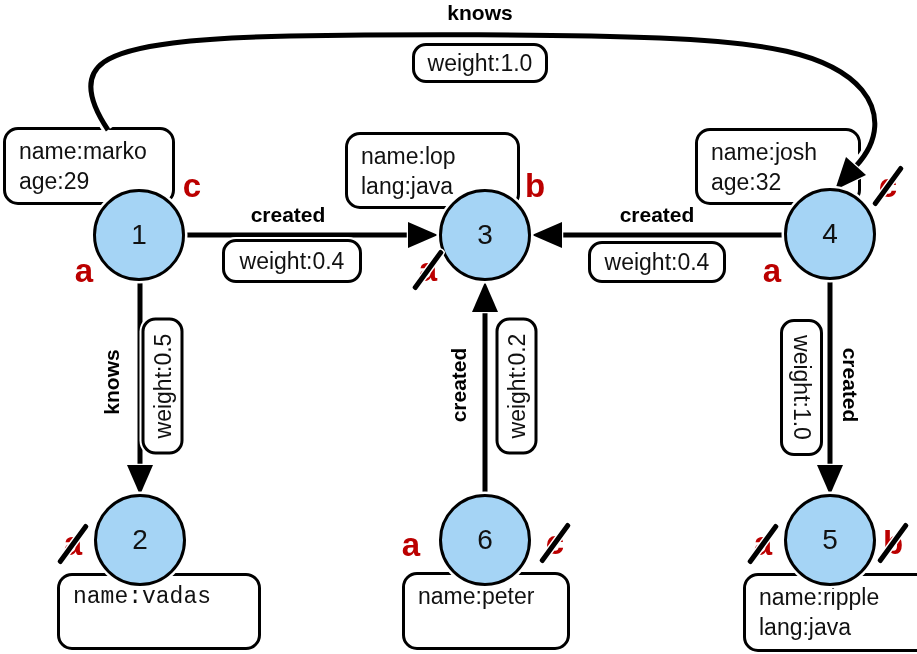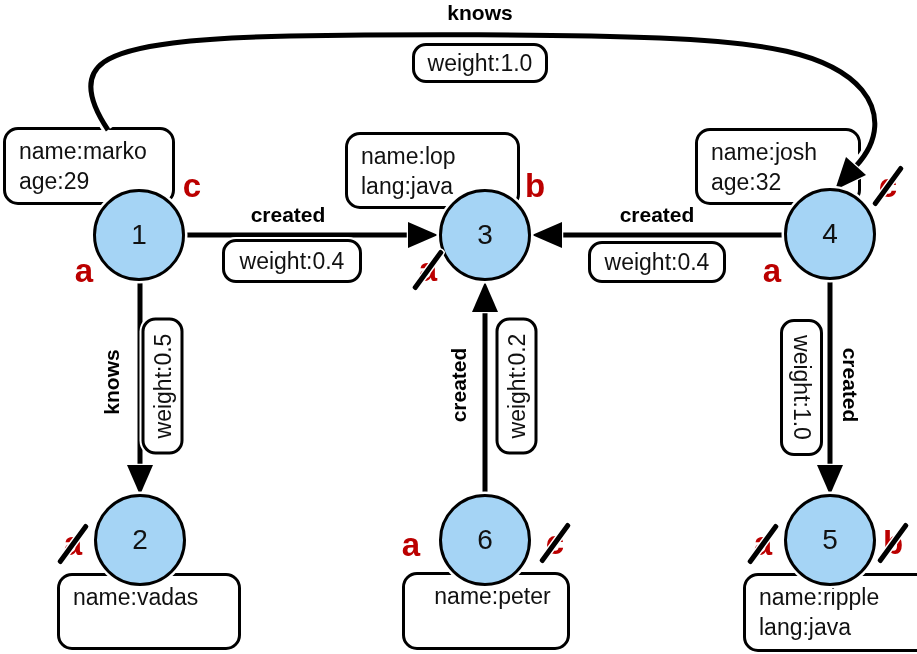--- a/index.html
+++ b/index.html
@@ -62,24 +62,24 @@
     <div>age:29</div>
   </div>
   <div class="pbox" style="left:345px;top:132px;width:175px;height:77px;">
     <div>name:lop</div>
     <div>lang:java</div>
   </div>
   <div class="pbox" style="left:695px;top:128px;width:166px;height:77px;">
     <div>name:josh</div>
     <div>age:32</div>
   </div>
-  <div class="pbox" style="left:57px;top:573px;width:184px;height:77px;">
+  <div class="pbox" style="left:57px;top:573px;width:204px;height:77px;font-family:Liberation Mono, monospace;">
     <div>name:vadas</div>
   </div>
-  <div class="pbox" style="left:402px;top:572px;width:168px;height:78px;text-align:center;">
+  <div class="pbox" style="left:402px;top:572px;width:168px;height:78px;">
     <div>name:peter</div>
   </div>
   <div class="pbox" style="left:743px;top:573px;width:192px;height:79px;">
     <div>name:ripple</div>
     <div>lang:java</div>
   </div>
 
   <svg id="edges" width="917" height="654" viewBox="0 0 917 654">
 
     <g fill="none" stroke="#fff" stroke-width="11">

